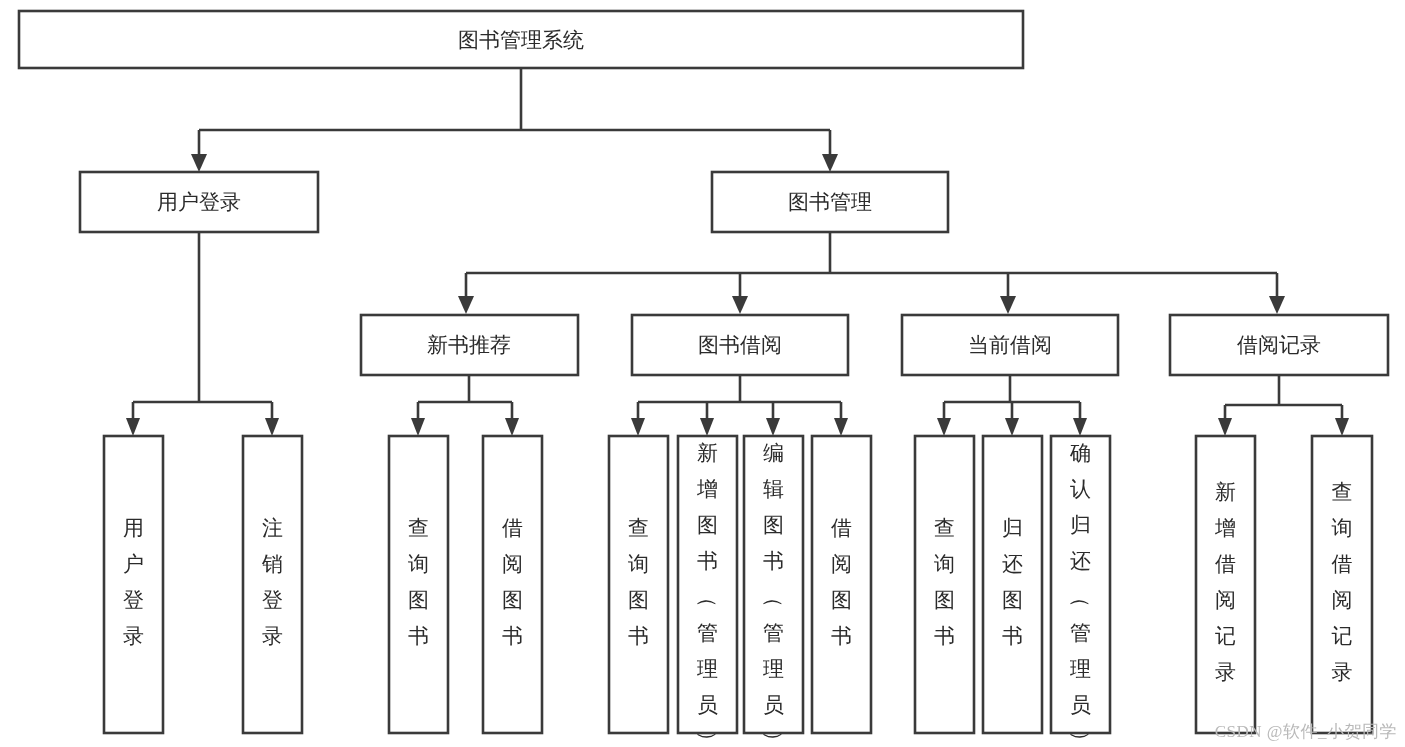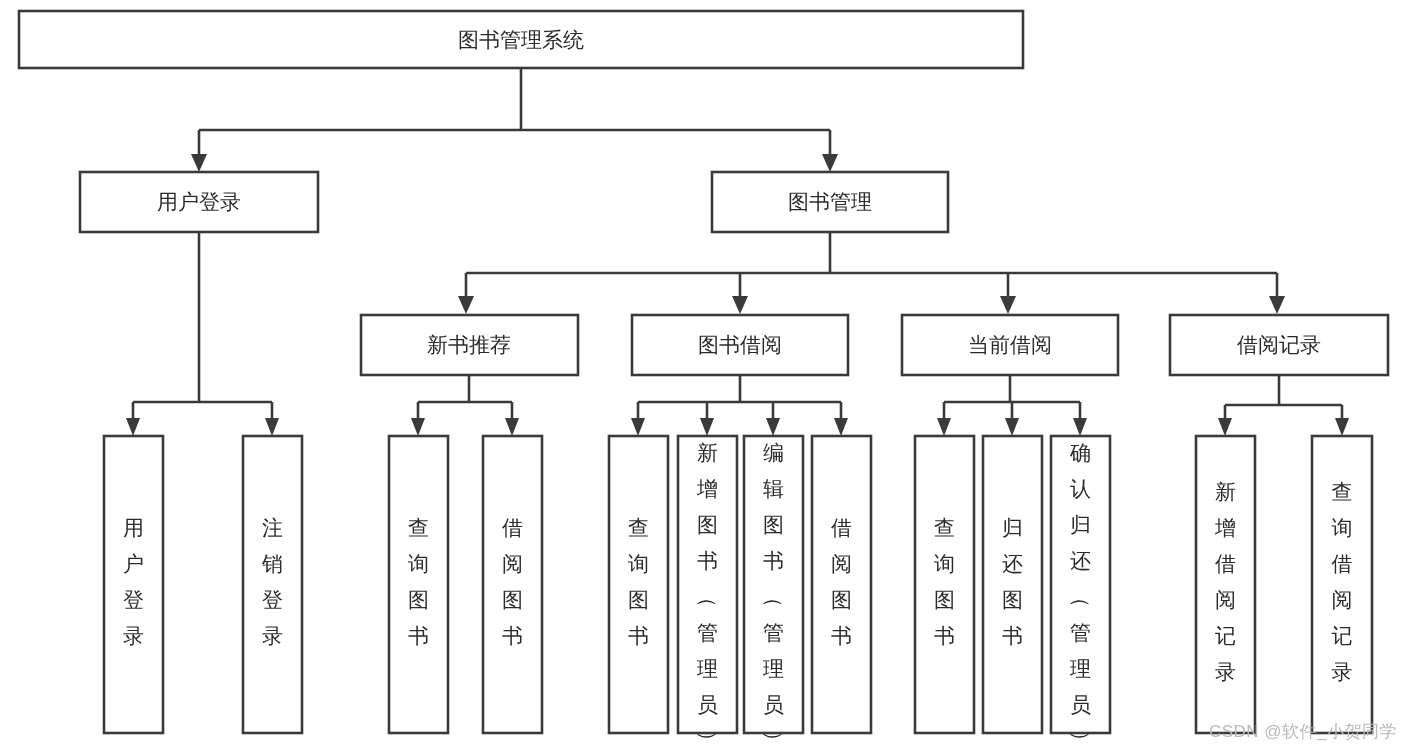--- a/index.html
+++ b/index.html
@@ -53,21 +53,21 @@
   .node-label-vert {
     fill: #2b2b2b;
     font-family: "DejaVu Sans", "Liberation Sans", sans-serif;
     font-size: 21px;
     text-anchor: middle;
   }
   .watermark-text {
     position: absolute;
     right: 8px;
     bottom: 4px;
-    font-family: Liberation Sans, sans-serif;
+    font-family: Liberation Serif, serif;
     font-size: 17px;
     color: #b9b9b9;
     white-space: nowrap;
     pointer-events: none;
     letter-spacing: 0.5px;
   }
 </style>
 </head>
 <body>
 

